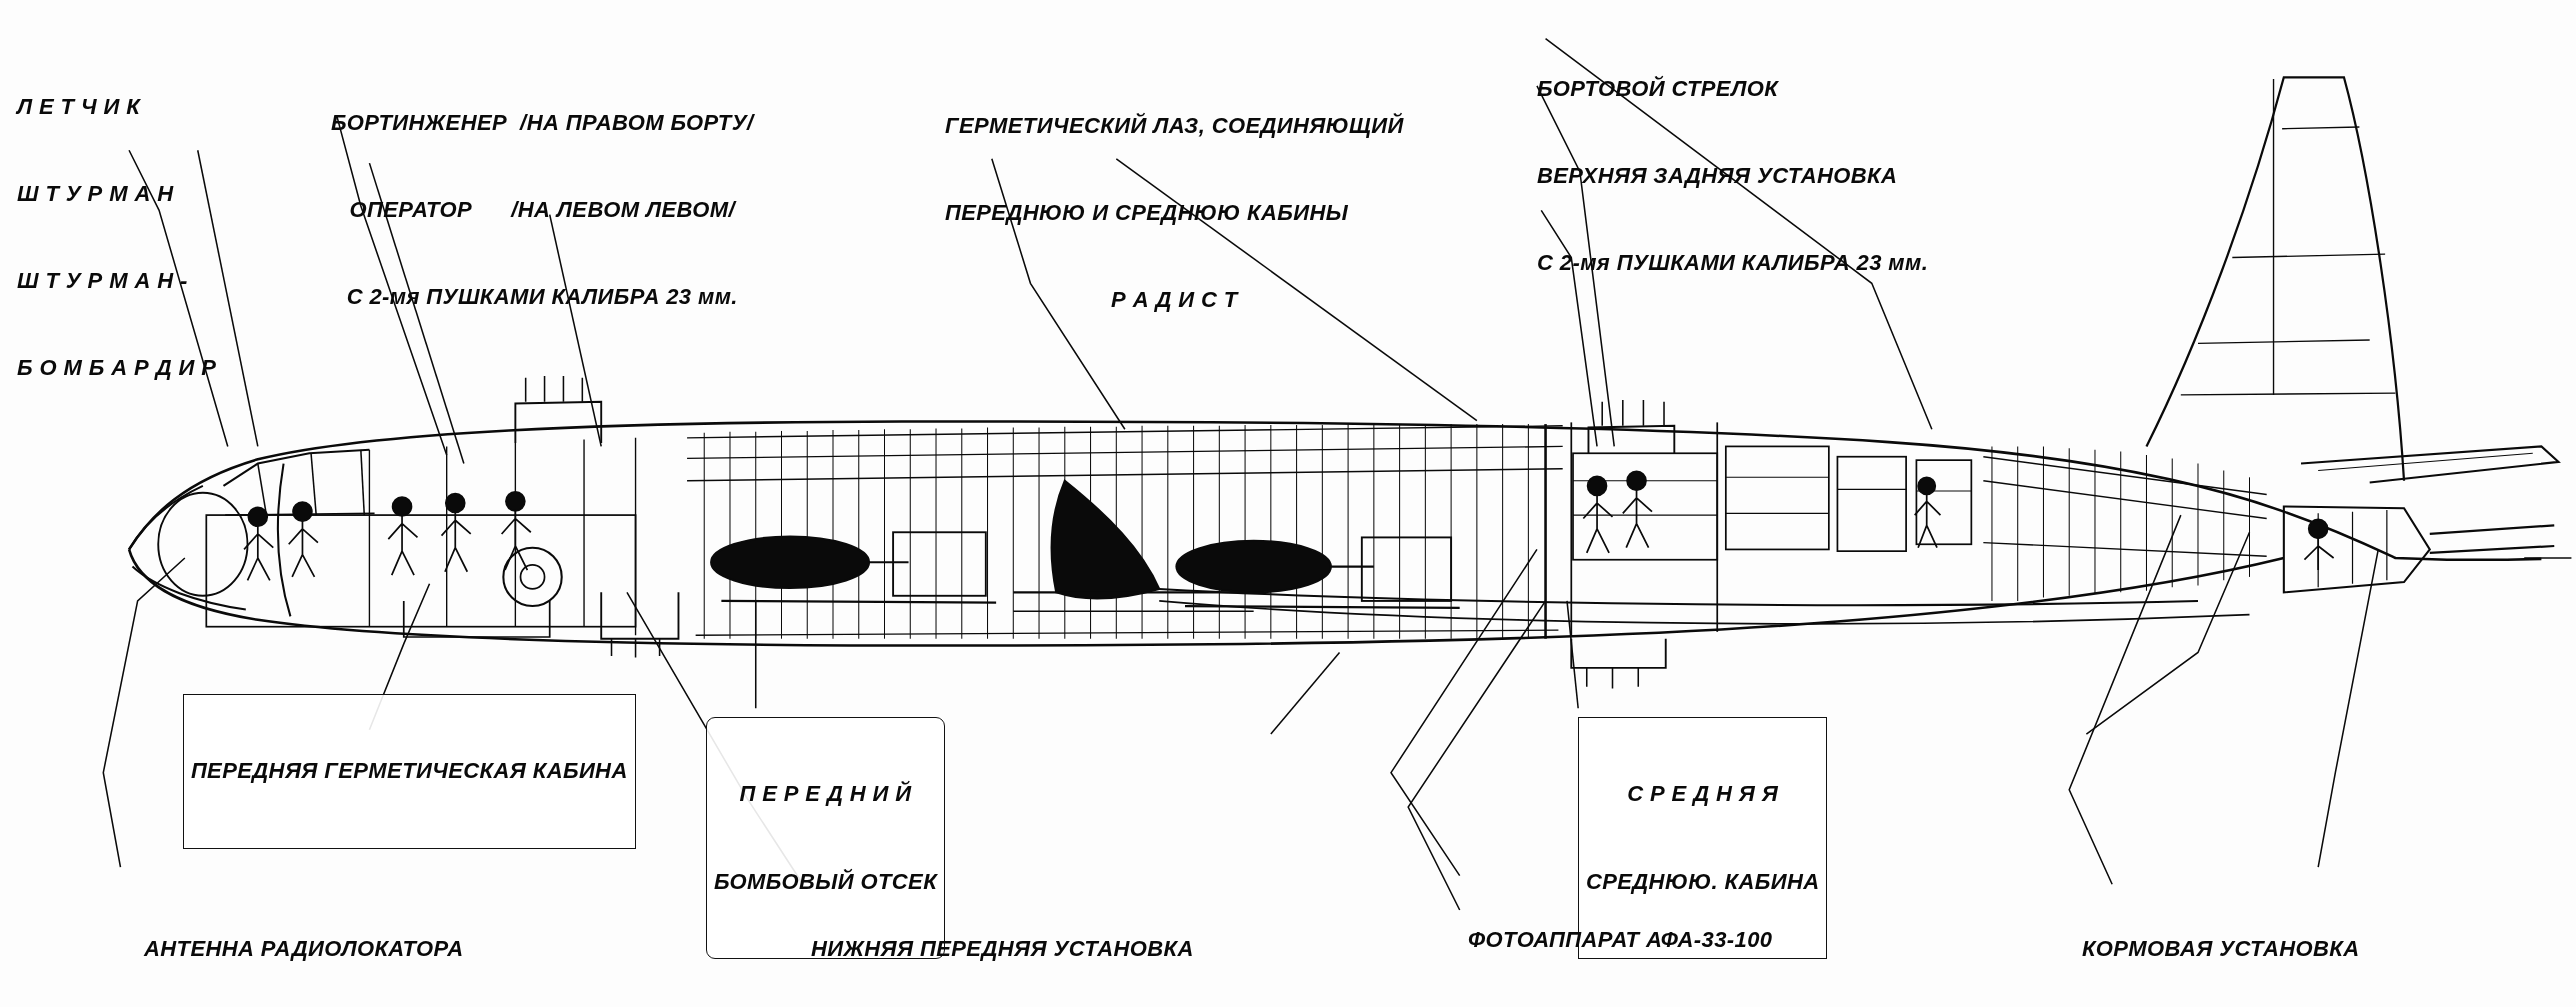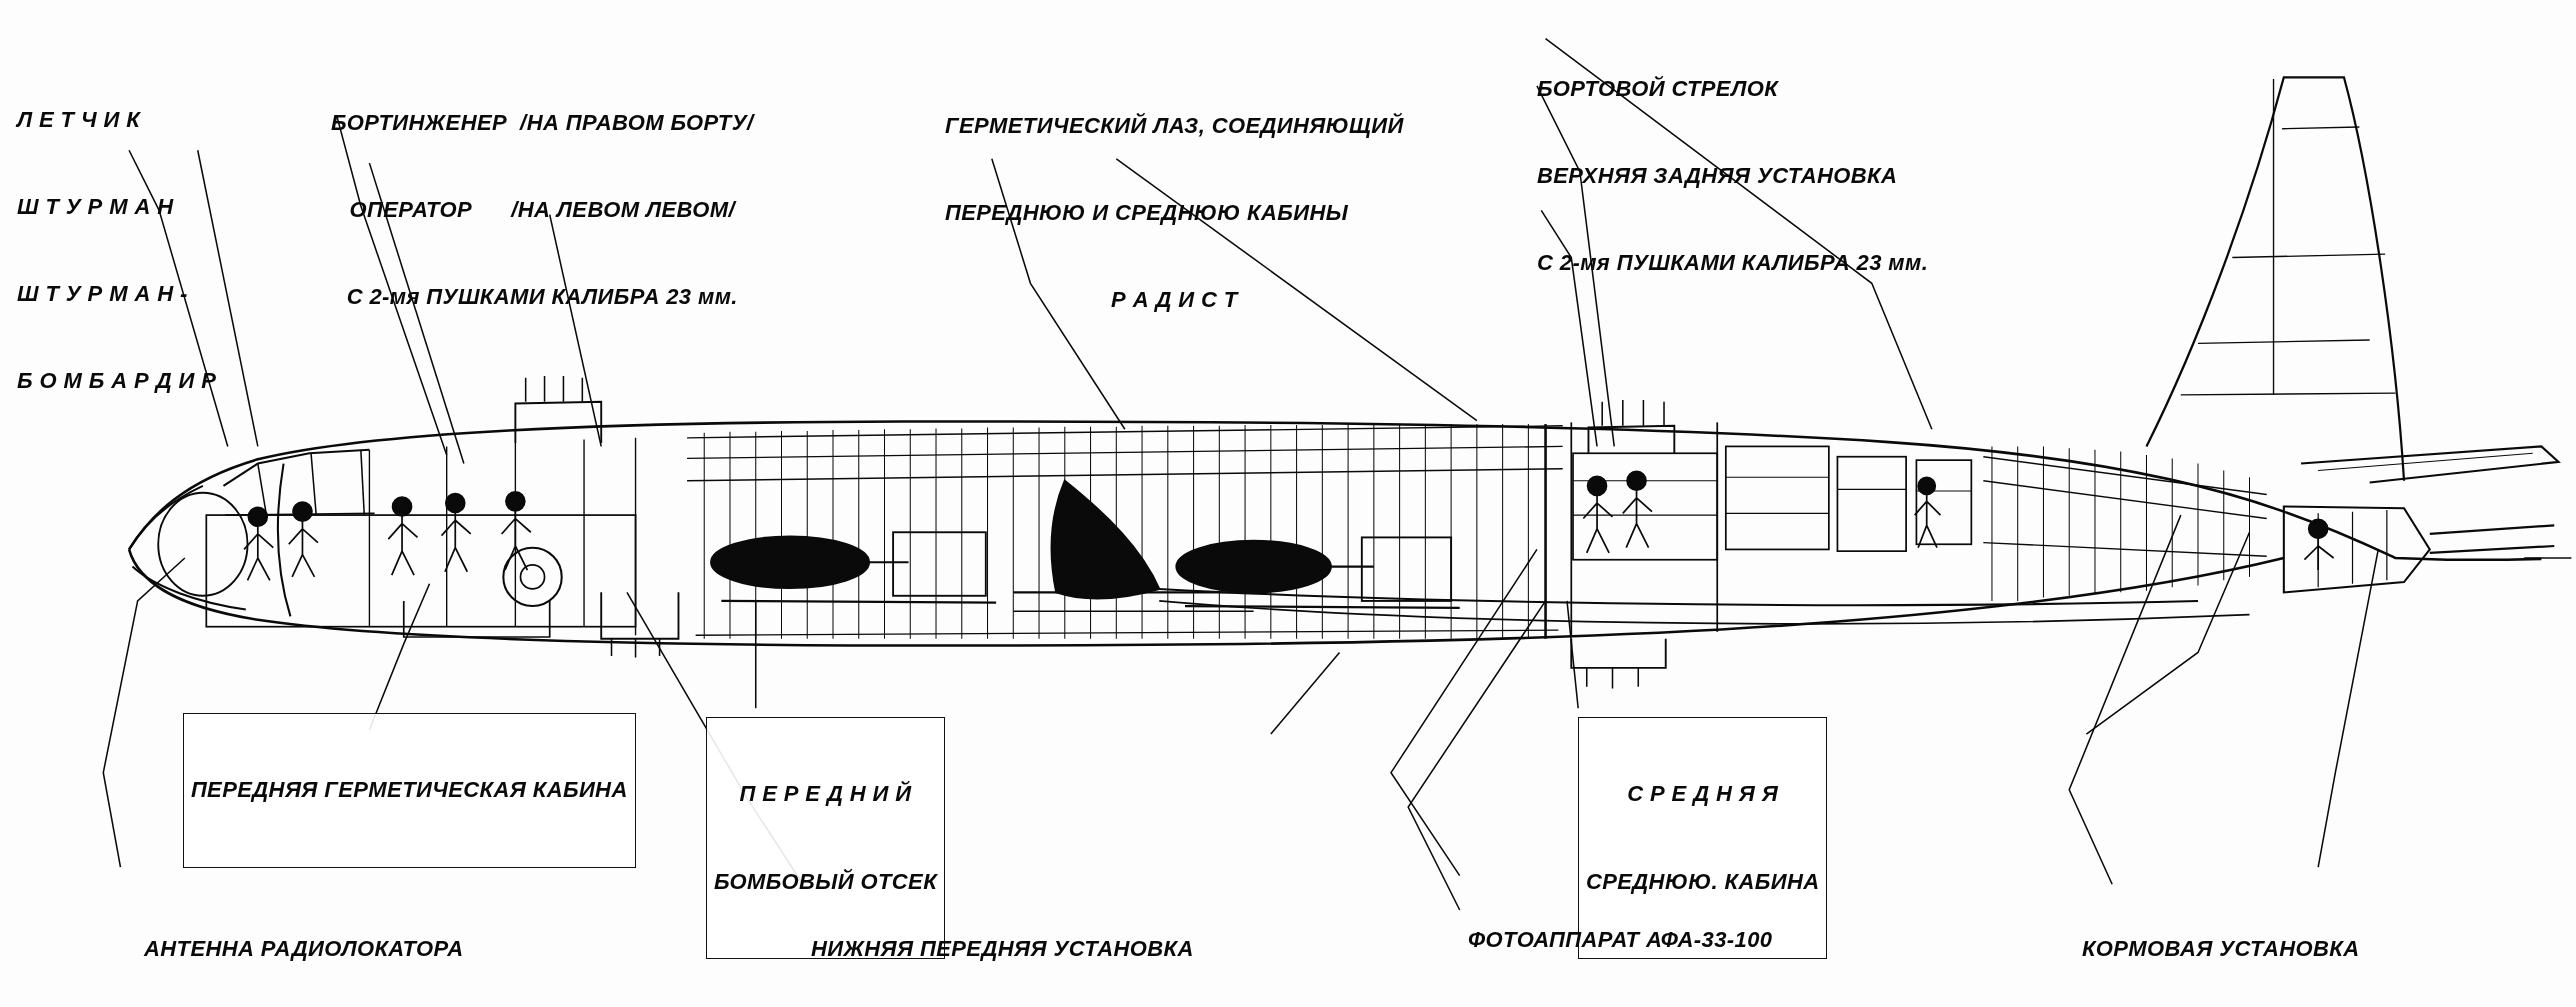--- a/index.html
+++ b/index.html
@@ -242,21 +242,21 @@
       <polyline points="2430,855 2560,760 2620,620"></polyline>
       <polyline points="140,1010 120,900 160,700 215,650"></polyline>
       <polyline points="935,1030 870,930 730,690"></polyline>
       <polyline points="1700,1020 1620,900 1790,640"></polyline>
       <polyline points="1700,1060 1640,940 1800,700"></polyline>
       <polyline points="2700,1010 2720,900 2770,640"></polyline>
       <polyline points="2460,1030 2410,920 2540,600"></polyline>
     </g>
   </svg>
 
-  <div class="label l" style="left:17px; top:47px; font-size:22px;">
+  <div class="label l" style="left:17px; top:34px; font-size:22px;">
     <span class="ln">Л Е Т Ч И К</span>
     <span class="ln">Ш Т У Р М А Н</span>
     <span class="ln">Ш Т У Р М А Н -</span>
     <span class="ln">Б О М Б А Р Д И Р</span>
   </div>
 
   <div class="label l" style="left:331px; top:50px; font-size:22px;text-align:center;">
     <span class="ln">БОРТИНЖЕНЕР  /НА ПРАВОМ БОРТУ/</span>
     <span class="ln">ОПЕРАТОР      /НА ЛЕВОМ ЛЕВОМ/</span>
     <span class="ln">С 2-мя ПУШКАМИ КАЛИБРА 23 мм.</span>
@@ -267,25 +267,25 @@
     <span class="ln">ПЕРЕДНЮЮ И СРЕДНЮЮ КАБИНЫ</span>
     <span class="ln" style="text-align:center;">Р А Д И С Т</span>
   </div>
 
   <div class="label l" style="left:1537px; top:15.5px; font-size:22px;">
     <span class="ln">БОРТОВОЙ СТРЕЛОК</span>
     <span class="ln">ВЕРХНЯЯ ЗАДНЯЯ УСТАНОВКА</span>
     <span class="ln">С 2-мя ПУШКАМИ КАЛИБРА 23 мм.</span>
   </div>
 
-  <div class="label c boxed" style="left:183px; top:713px; font-size:22px;">
+  <div class="label c boxed" style="left:183px; top:694px; font-size:22px;">
     <span class="ln">ПЕРЕДНЯЯ ГЕРМЕТИЧЕСКАЯ КАБИНА</span>
   </div>
 
-  <div class="label c boxed" style="left:706px; top:717px; font-size:22px;">
+  <div class="label c boxed" style="left:706px; top:717px; font-size:22px;border-radius:9px;">
     <span class="ln">П Е Р Е Д Н И Й</span>
     <span class="ln">БОМБОВЫЙ ОТСЕК</span>
   </div>
 
 
   <div class="label c boxed" style="left:1578px; top:717px; font-size:22px;">
     <span class="ln">С Р Е Д Н Я Я</span>
     <span class="ln">СРЕДНЮЮ. КАБИНА</span>
   </div>
 

